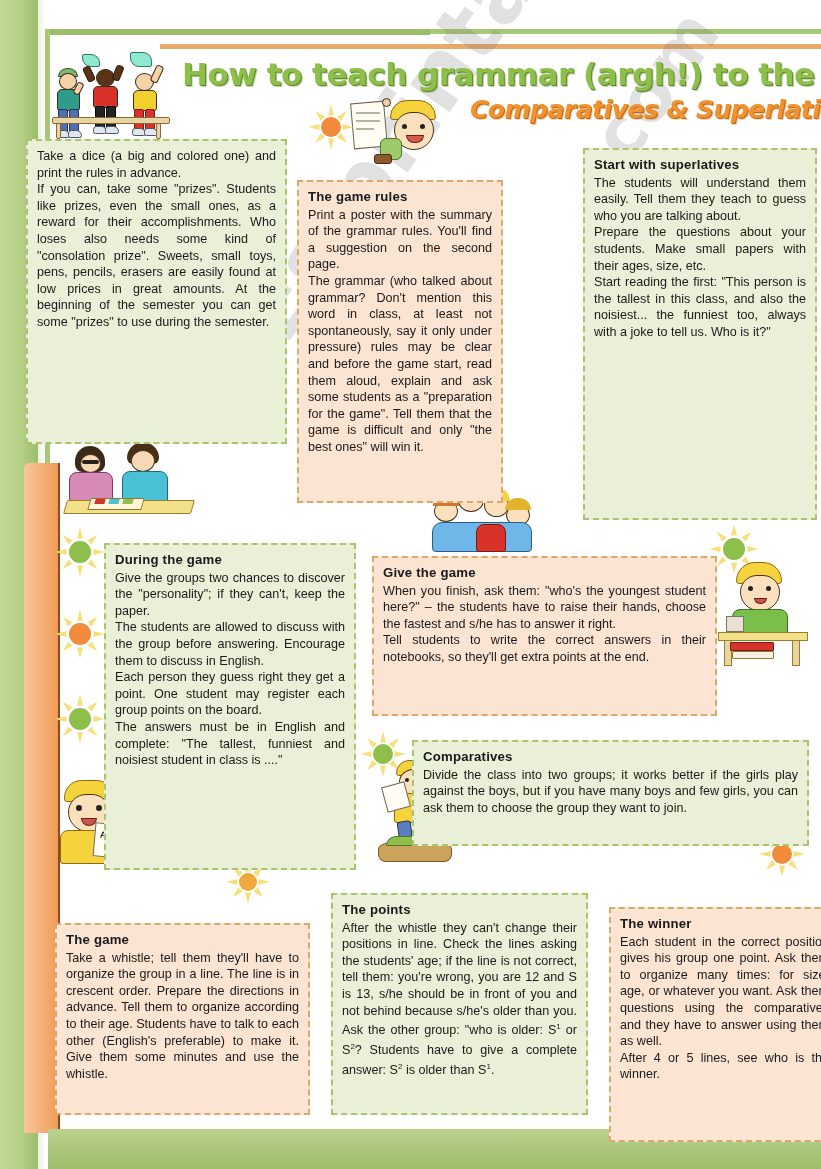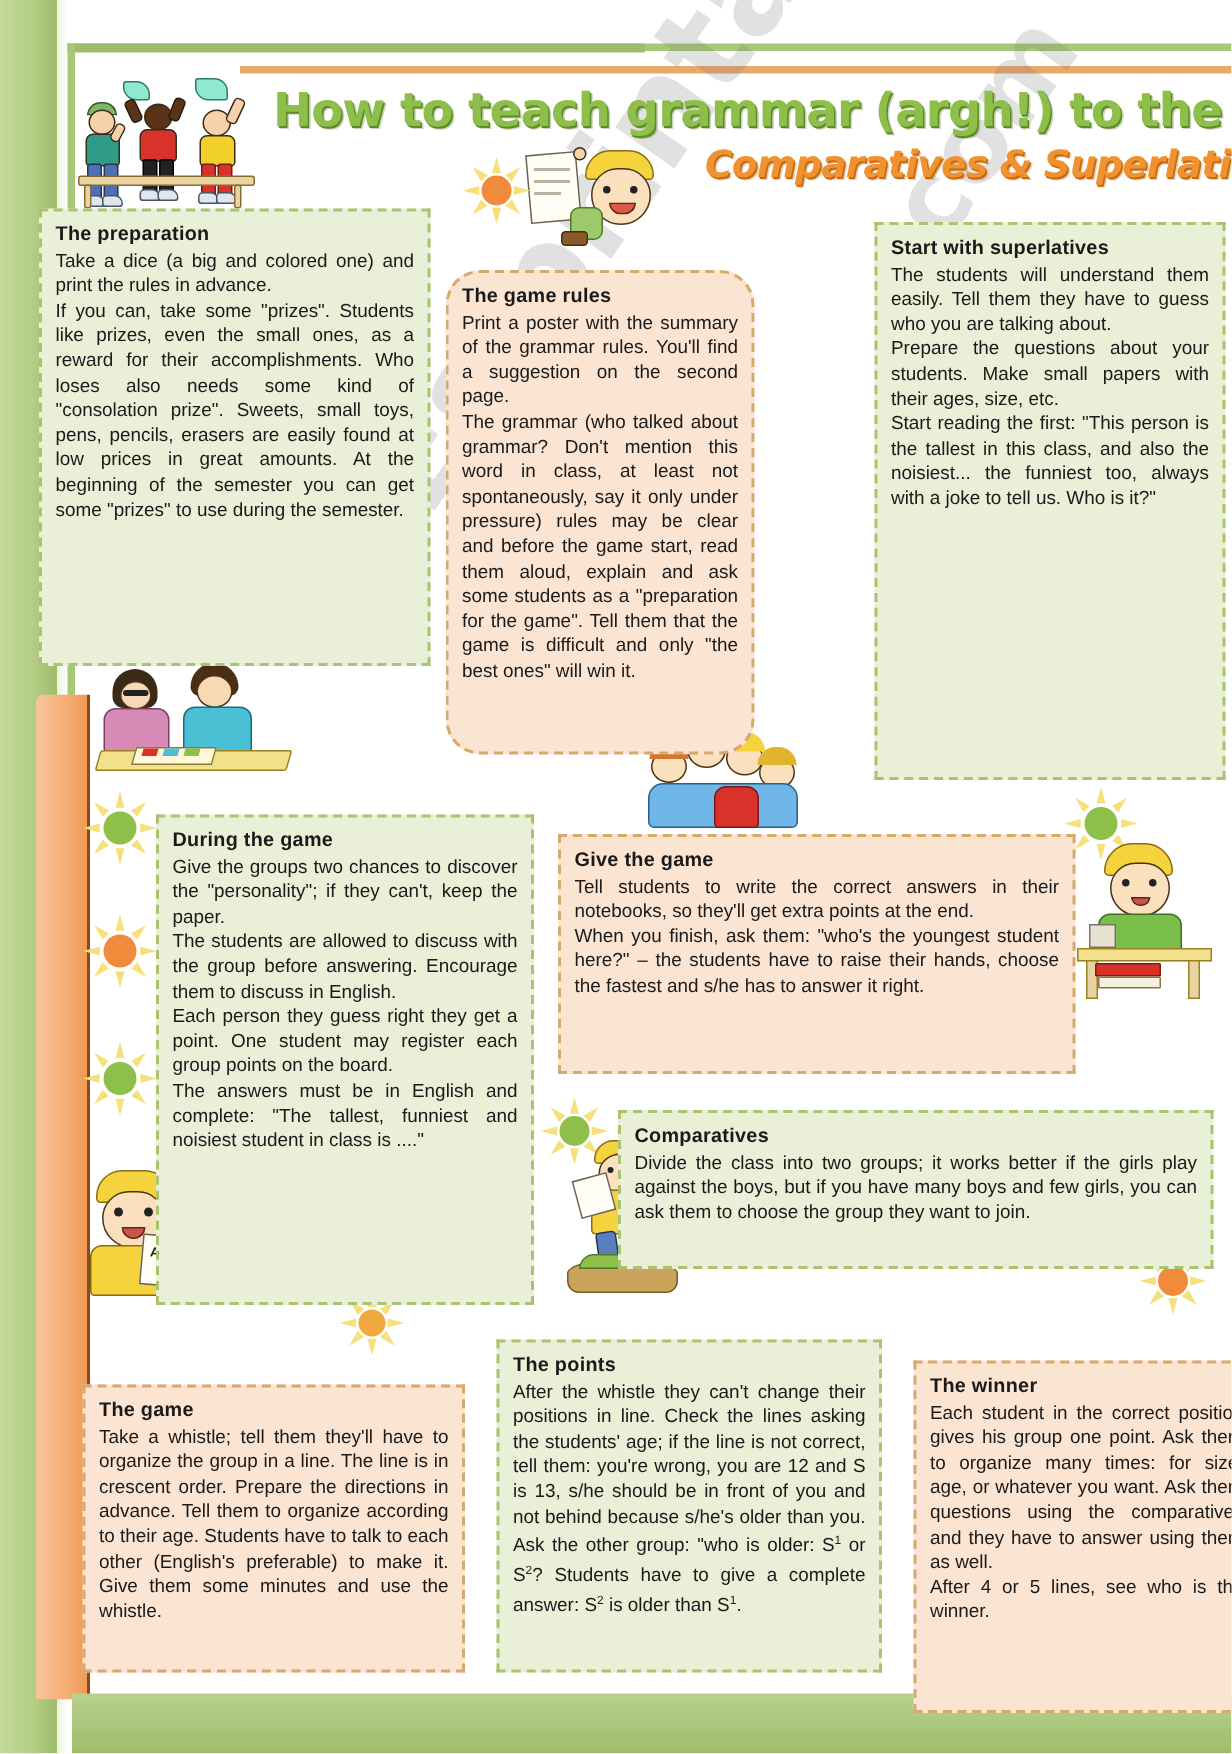--- a/index.html
+++ b/index.html
@@ -363,50 +363,49 @@
     <div style="position:absolute; left:40px; top:18px; width:4px; height:4px; border-radius:50%; background:#222;"></div>
     <div style="position:absolute; left:16px; top:33px; width:40px; height:30px; background:#f5d33d; border:1.4px solid #8a6a12; border-radius:8px 8px 3px 3px;"></div>
     <div class="paper" style="left:6px; top:24px; width:24px; height:26px; transform:rotate(-15deg);"></div>
     <div style="position:absolute; left:20px; top:61px; width:14px; height:22px; background:#5a7fc0; border:1.3px solid #29344f; border-radius:3px; transform:rotate(-8deg);"></div>
     <div style="position:absolute; left:34px; top:61px; width:14px; height:22px; background:#5a7fc0; border:1.3px solid #29344f; border-radius:3px; transform:rotate(10deg);"></div>
     <div style="position:absolute; left:0px; top:80px; width:74px; height:22px; background:#caa45a; border:1.5px solid #7a5a22; border-radius:40% 40% 8px 8px;"></div>
     <div style="position:absolute; left:8px; top:76px; width:50px; height:10px; background:#8dbf4a; border:1.3px solid #4f7a2e; border-radius:20px 20px 0 0;"></div>
   </div>
 
   <div class="tbox green" style="left:26px; top:139px; width:261px; height:305px;">
-    <h3>The preparation</h3>
     <p>Take a dice (a big and colored one) and print the rules in advance.</p>
     <p>If you can, take some "prizes". Students like prizes, even the small ones, as a reward for their accomplishments. Who loses also needs some kind of "consolation prize". Sweets, small toys, pens, pencils, erasers are easily found at low prices in great amounts. At the beginning of the semester you can get some "prizes" to use during the semester.</p>
   </div>
 
-  <div class="tbox peach" style="left:297px; top:180px; width:206px; height:323px;border-radius:23px;">
+  <div class="tbox peach" style="left:297px; top:180px; width:206px; height:323px;">
     <h3>The game rules</h3>
     <p>Print a poster with the summary of the grammar rules. You'll find a suggestion on the second page.</p>
     <p>The grammar (who talked about grammar? Don't mention this word in class, at least not spontaneously, say it only under pressure) rules may be clear and before the game start, read them aloud, explain and ask some students as a "preparation for the game". Tell them that the game is difficult and only "the best ones" will win it.</p>
   </div>
 
   <div class="tbox green" style="left:583px; top:148px; width:234px; height:372px;">
     <h3>Start with superlatives</h3>
-    <p>The students will understand them easily. Tell them they have to guess who you are talking about.</p>
+    <p>The students will understand them easily. Tell them they teach to guess who you are talking about.</p>
     <p>Prepare the questions about your students. Make small papers with their ages, size, etc.</p>
     <p>Start reading the first: "This person is the tallest in this class, and also the noisiest... the funniest too, always with a joke to tell us. Who is it?"</p>
   </div>
 
   <div class="tbox green" style="left:104px; top:543px; width:252px; height:327px;">
     <h3>During the game</h3>
     <p>Give the groups two chances to discover the "personality"; if they can't, keep the paper.</p>
     <p>The students are allowed to discuss with the group before answering. Encourage them to discuss in English.</p>
     <p>Each person they guess right they get a point. One student may register each group points on the board.</p>
     <p>The answers must be in English and complete: "The tallest, funniest and noisiest student in class is ...."</p>
   </div>
 
   <div class="tbox peach" style="left:372px; top:556px; width:345px; height:160px;">
     <h3>Give the game</h3>
+    <p>When you finish, ask them: "who's the youngest student here?" – the students have to raise their hands, choose the fastest and s/he has to answer it right.</p>
     <p>Tell students to write the correct answers in their notebooks, so they'll get extra points at the end.</p>
-    <p>When you finish, ask them: "who's the youngest student here?" – the students have to raise their hands, choose the fastest and s/he has to answer it right.</p>
   </div>
 
   <div class="tbox green" style="left:412px; top:740px; width:397px; height:106px;">
     <h3>Comparatives</h3>
     <p>Divide the class into two groups; it works better if the girls play against the boys, but if you have many boys and few girls, you can ask them to choose the group they want to join.</p>
   </div>
 
   <div class="tbox peach" style="left:55px; top:923px; width:255px; height:192px;">
     <h3>The game</h3>
     <p>Take a whistle; tell them they'll have to organize the group in a line. The line is in crescent order. Prepare the directions in advance. Tell them to organize according to their age. Students have to talk to each other (English's preferable) to make it. Give them some minutes and use the whistle.</p>

